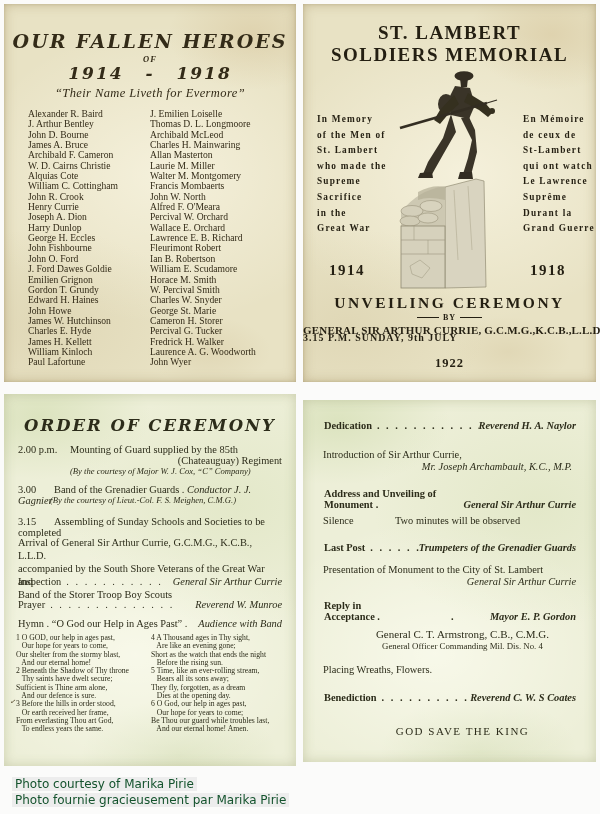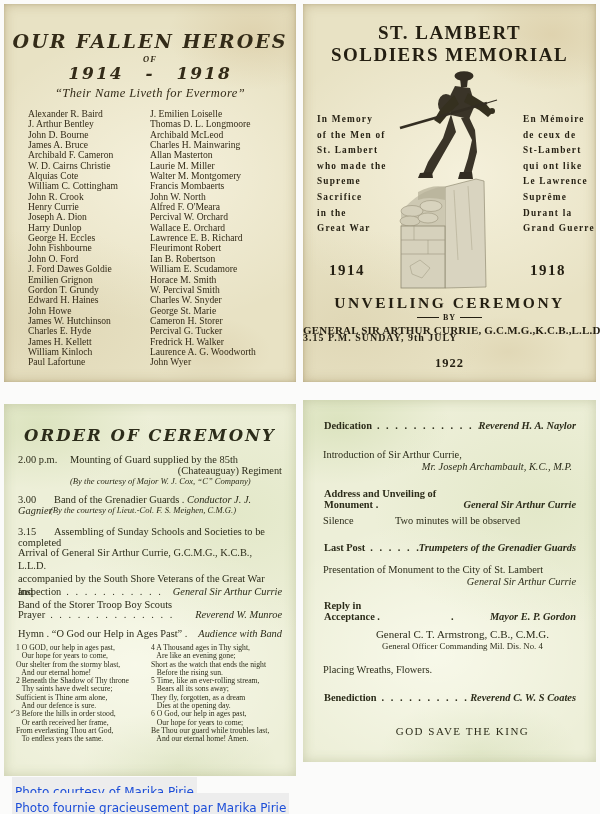--- a/index.html
+++ b/index.html
@@ -58,21 +58,21 @@
   .tr-by{position:absolute;top:309px;width:100%;text-align:center;
     font-weight:bold;font-size:8px;letter-spacing:1px;}
   .tr-by .dash{display:inline-block;width:22px;border-top:1px solid #241f12;vertical-align:middle;margin:0 4px 2px 4px;}
   .tr-general{position:absolute;top:320px;width:100%;text-align:center;
     font-weight:bold;font-size:11px;letter-spacing:0.2px;white-space:nowrap;}
   .tr-datetime{position:absolute;top:328px;width:100%;
     font-weight:bold;font-size:10px;letter-spacing:1px;}
   .tr-1922{position:absolute;top:352px;width:100%;text-align:center;
     font-weight:bold;font-size:12.5px;letter-spacing:1px;}
   
-  #panel-bl{left:4px;top:404px;width:292px;height:372px;color:#2c2c1a;font-size:10.4px;}
+  #panel-bl{left:4px;top:394px;width:292px;height:372px;color:#2c2c1a;font-size:10.4px;}
   .bl-title{position:absolute;top:22px;width:100%;text-align:center;
     font-family:"DejaVu Serif",serif;font-style:italic;font-weight:bold;
     font-size:16.5px;letter-spacing:2px;}
   .bl-row{position:absolute;left:14px;right:14px;}
   .bl-time{display:inline-block;width:52px;}
   .bl-time.narrow{width:36px;}
   .right-align{text-align:right;}
   .bl-note{position:absolute;left:46px;font-style:italic;font-size:8.6px;}
   .leader{position:absolute;left:14px;right:14px;display:flex;align-items:baseline;}
   .ll-dots{flex:1;overflow:hidden;white-space:nowrap;letter-spacing:2px;padding:0 5px;}
@@ -85,21 +85,21 @@
   
   #panel-br{left:303px;top:400px;width:293px;height:362px;color:#2c2c1a;font-size:10.4px;}
   .br-leader{position:absolute;left:21px;right:20px;display:flex;align-items:flex-end;font-weight:bold;}
   .br-line{position:absolute;left:20px;right:20px;}
   .br-center{position:absolute;left:0;width:100%;text-align:center;margin-left:13px;}
   .silence-label{display:inline-block;width:72px;}
   .italic{font-style:italic;}
   .small-caps-line{letter-spacing:1.5px;font-size:11px;}
   
   .credit{position:absolute;left:12px;font-family:"DejaVu Sans",sans-serif;
-    font-size:12px;color:#1d4ed8;background:#ededed;padding:8px 3px;line-height:14px;}
+    font-size:12px;color:#14532d;background:#ededed;padding:0 3px;line-height:14px;}
   #credit1{top:777px;}
   #credit2{top:793px;}
 </style>
 </head>
 <body>
 
 <div id="panel-tl" class="panel paper-top">
   <div class="tl-title">OUR FALLEN HEROES</div>
   <div class="tl-of">OF</div>
   <div class="tl-years">1914 - 1918</div>
@@ -173,21 +173,21 @@
       <div>who made the</div>
       <div>Supreme</div>
       <div>Sacrifice</div>
       <div>in the</div>
       <div>Great War</div>
     </div>
   <div class="mem-col mem-right">
       <div>En Mémoire</div>
       <div>de ceux de</div>
       <div>St-Lambert</div>
-      <div>qui ont like</div>
+      <div>qui ont watch</div>
       <div>Le Lawrence</div>
       <div>Suprême</div>
       <div>Durant la</div>
       <div>Grand Guerre</div>
     </div>
 
   <svg class="statue" viewBox="0 0 100 230">
     <g>
       <path d="M47,127 L78,119 L86,121 L88,227 L47,228 Z" fill="#d9d4c0" stroke="#928c74" stroke-width="0.7"></path>
       <path d="M3,152 Q20,130 47,126 L47,168 L3,168 Z" fill="#cdc8b2"></path>

